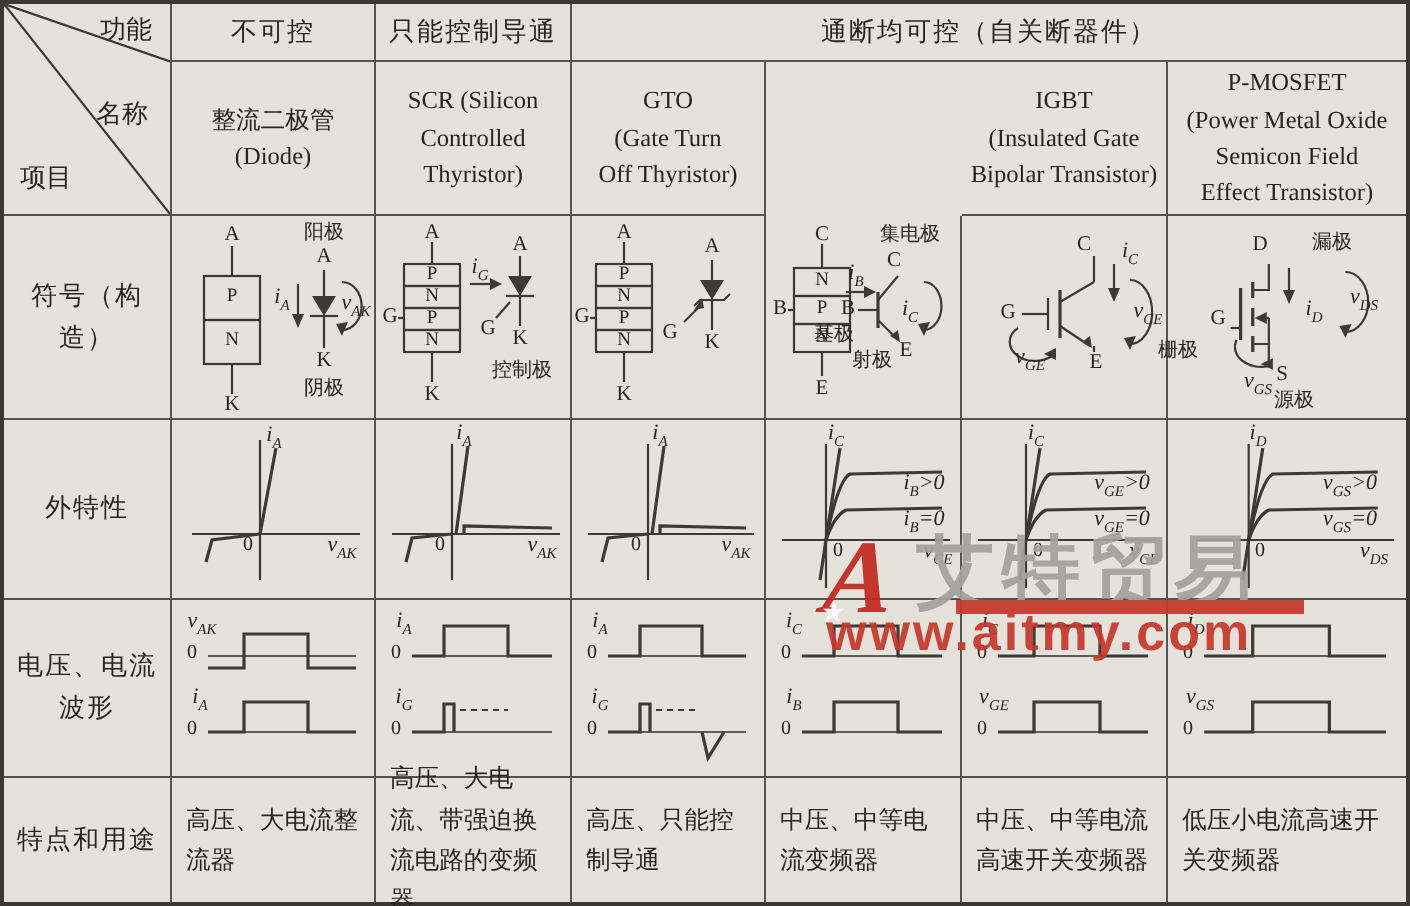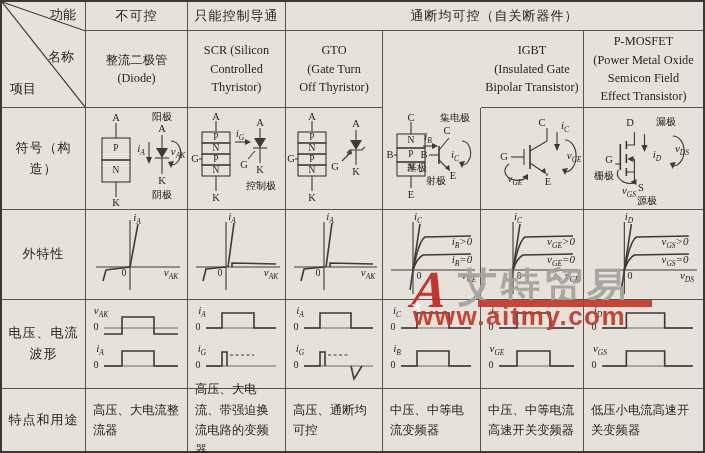--- a/index.html
+++ b/index.html
@@ -274,21 +274,21 @@
       <path d="M 88,28 A 9 12 0 0 1 88,58" class="st"></path>
       <polygon points="85,55 91,54 88,61" class="fl"></polygon>
       <path d="M 34,62 A 13 10 0 0 0 50,75" class="st"></path>
       <polygon points="46,74 52,71 52,77" class="fl"></polygon>
     </svg>
     <span class="lb" style="left:46px;top:15px">D</span>
     <span class="lb zh" style="left:82px;top:14px">漏极</span>
     <span class="lb m" style="left:73px;top:48px">i<sub>D</sub></span>
     <span class="lb m" style="left:98px;top:42px">v<sub>DS</sub></span>
     <span class="lb" style="left:25px;top:52px">G</span>
-    <span class="lb zh" style="left:20px;top:68px">栅极</span>
+    <span class="lb zh" style="left:5px;top:68px">栅极</span>
     <span class="lb m" style="left:45px;top:84px">v<sub>GS</sub></span>
     <span class="lb" style="left:57px;top:80px">S</span>
     <span class="lb zh" style="left:63px;top:93px">源极</span>
   </div>
 
   <div class="c g" style="grid-area:4/2">
     <svg viewBox="0 0 101 89" preserveAspectRatio="none">
       <line x1="10" y1="57" x2="94" y2="57" class="st"></line>
       <line x1="44" y1="10" x2="44" y2="80" class="st"></line>
       <path d="M 44,57 L 52,14" class="st2"></path>
@@ -454,21 +454,21 @@
     <span class="lb o" style="left:10px;top:65px">0</span>
   </div>
 
   <div class="c usage lastrow" style="grid-area:6/2">
         <span>高压、大电流整流器</span>
       </div>
   <div class="c usage lastrow" style="grid-area:6/3">
         <span>高压、大电流、带强迫换流电路的变频器</span>
       </div>
   <div class="c usage lastrow" style="grid-area:6/4">
-        <span>高压、通断均可控</span>
+        <span>高压、只能控制导通</span>
       </div>
   <div class="c usage lastrow" style="grid-area:6/5">
         <span>中压、中等电流变频器</span>
       </div>
   <div class="c usage lastrow" style="grid-area:6/6">
         <span>中压、中等电流高速开关变频器</span>
       </div>
   <div class="c usage lastrow lastcol" style="grid-area:6/7">
         <span>低压小电流高速开关变频器</span>
       </div>

